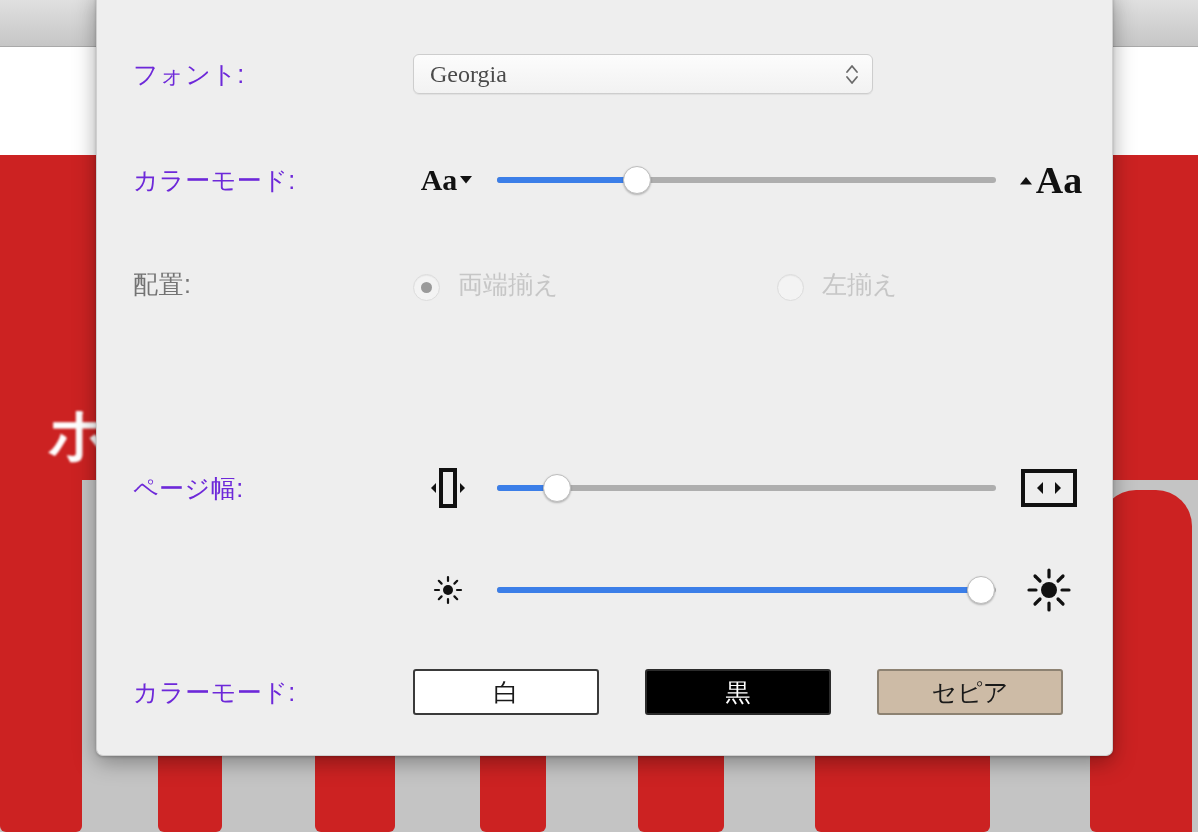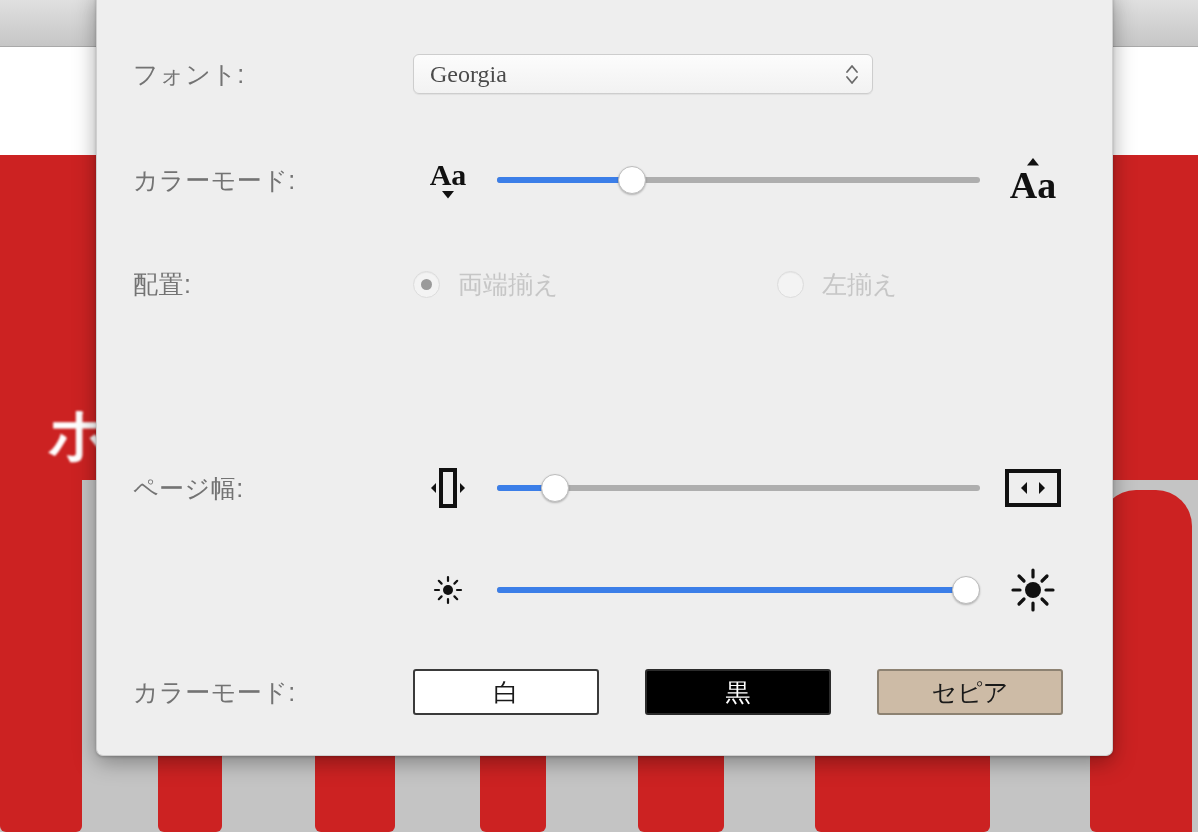--- a/index.html
+++ b/index.html
@@ -117,30 +117,30 @@
     width: 100%;
     height: 56px;
     display: flex;
     align-items: center;
   }
   .row-label {
     position: absolute;
     left: 36px;
     width: 280px;
     font-size: 25px;
-    color: #737373;
+    color: #6d28d9;
     letter-spacing: 0.5px;
     white-space: nowrap;
   }
   .row-label.disabled { color: #737373; }
 
   .row-control {
     position: absolute;
     left: 316px;
-    right: 40px;
+    right: 24px;
     height: 100%;
     display: flex;
     align-items: center;
   }
 
   
   .select {
     position: relative;
     width: 460px;
     height: 40px;
@@ -228,21 +228,21 @@
   }
 
   
   .radio-group {
     display: flex;
     align-items: center;
     width: 100%;
   }
   .radio-item {
     display: flex;
-    align-items: center;
+    align-items: flex-end;
   }
   .radio {
     width: 27px;
     height: 27px;
     border-radius: 50%;
     background: #ffffff;
     border: 1px solid #c2c2c2;
     box-shadow: inset 0 1px 1px rgba(0,0,0,0.05);
     box-sizing: border-box;
     position: relative;
@@ -302,21 +302,20 @@
     font-size: 25px;
     box-sizing: border-box;
     cursor: default;
   }
   .cm-white { background: #ffffff; color: #1a1a1a; }
   .cm-black { background: #000000; color: #ffffff; border-color: #2b2b2b; }
   .cm-sepia { background: #cdbba6; color: #1a1a1a; border-color: #8d8272; }
   .aa-icon {
     position: relative;
     display: flex;
-    flex-direction: column;
     align-items: center;
     line-height: 1;
   }
   .aa-glyph {
     font-family: "Liberation Serif", "DejaVu Serif", serif;
     font-weight: bold;
     color: #111;
   }
 </style>
 </head>

